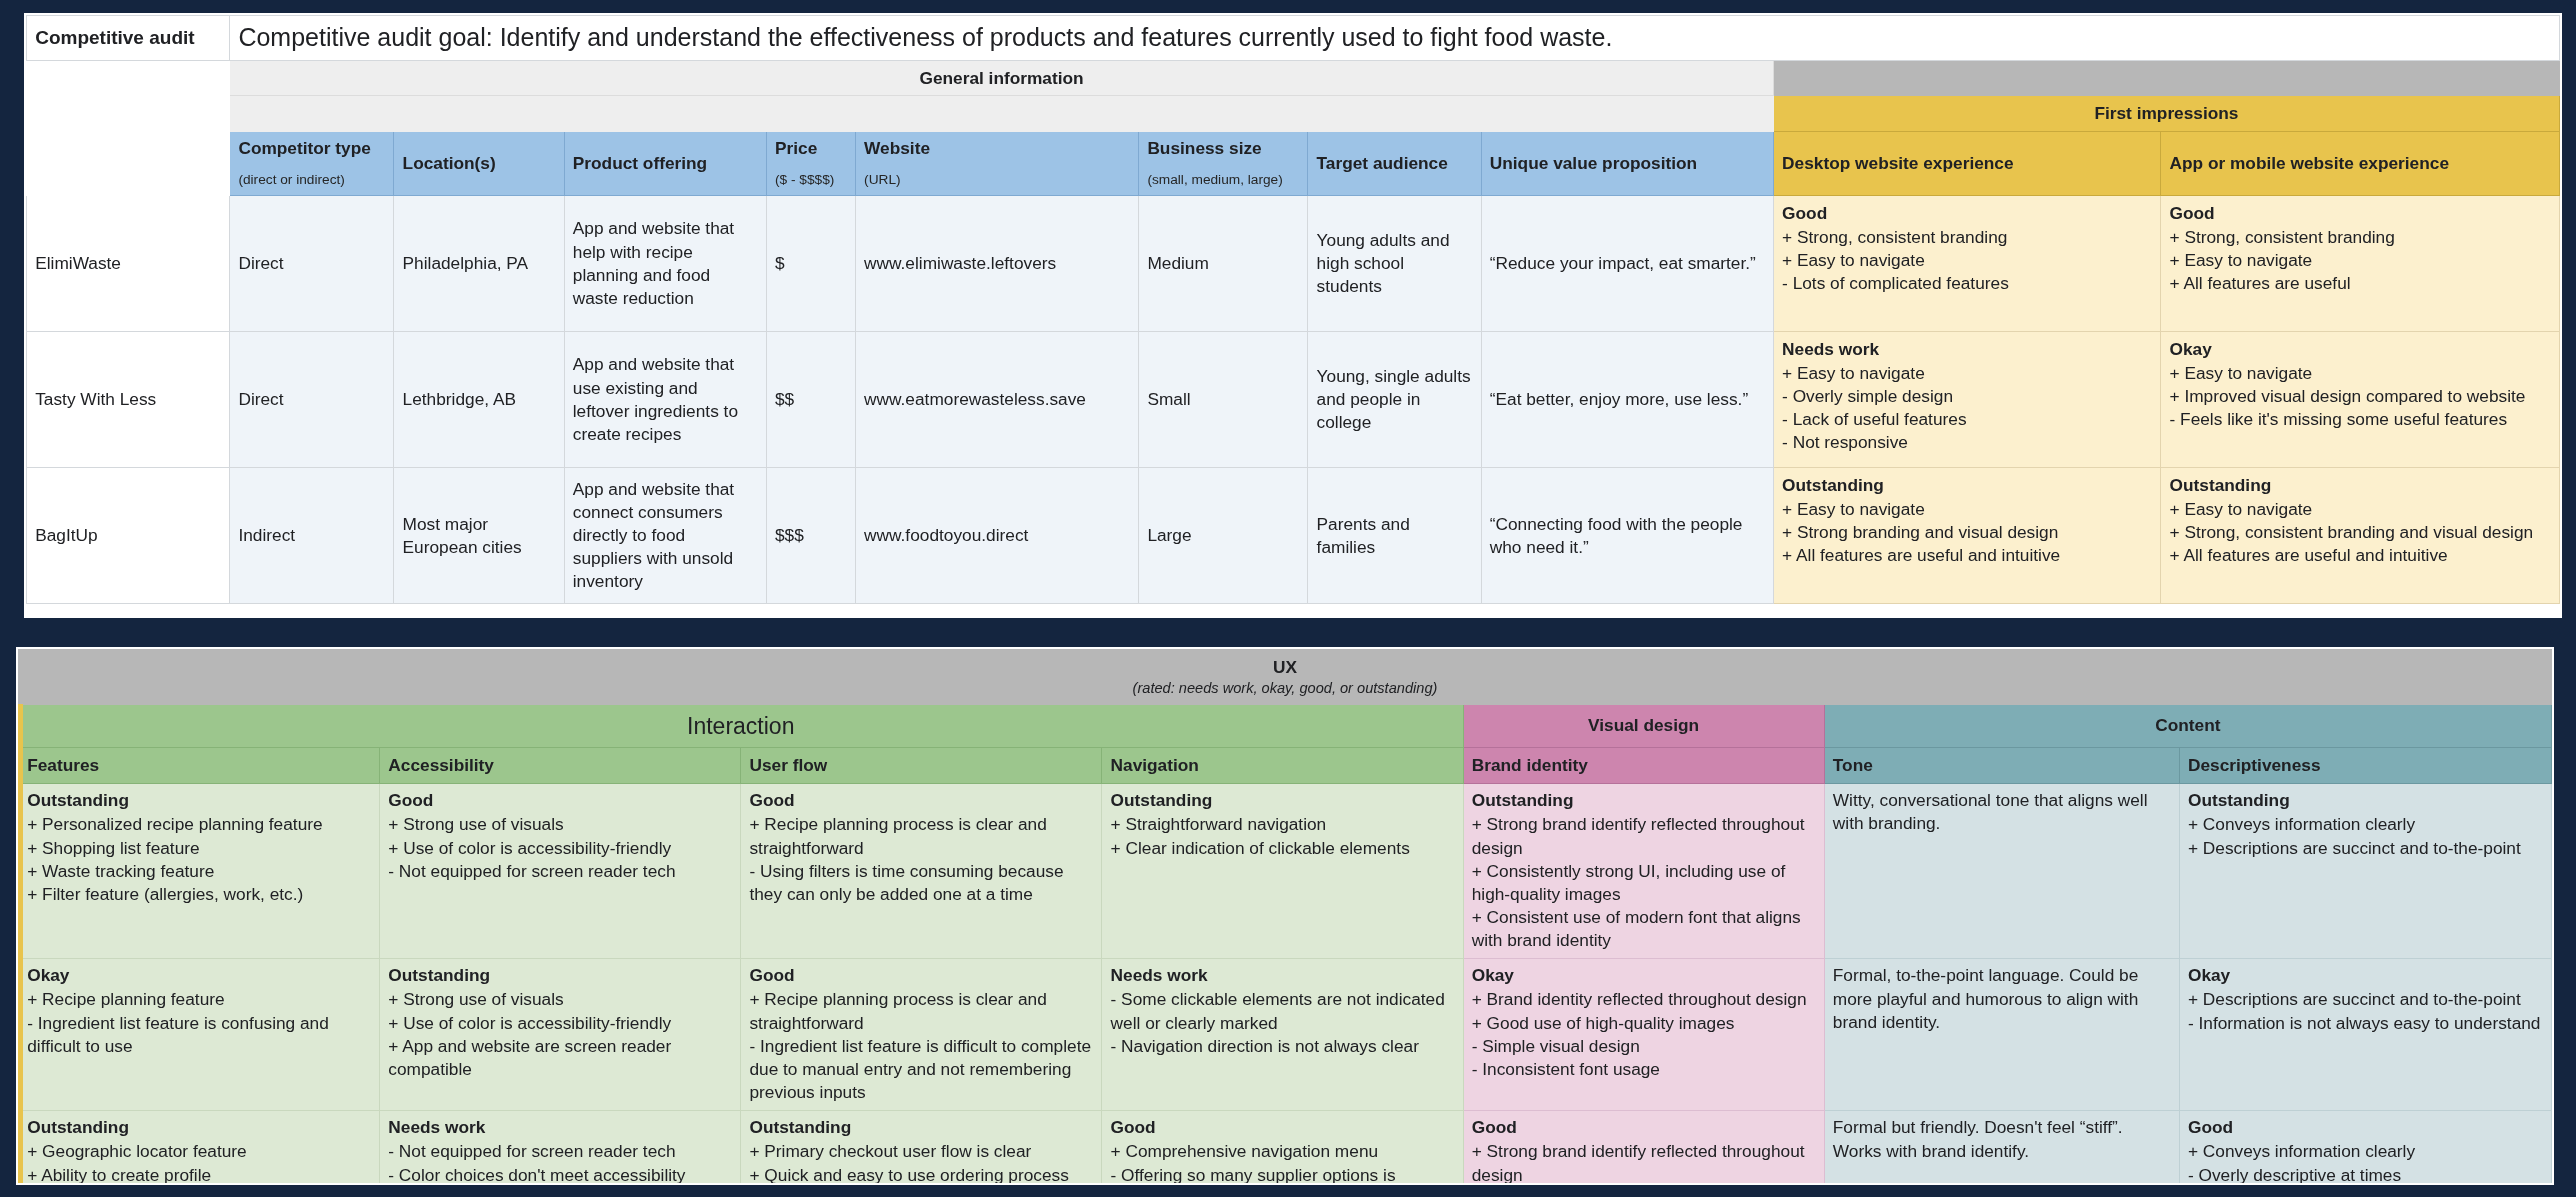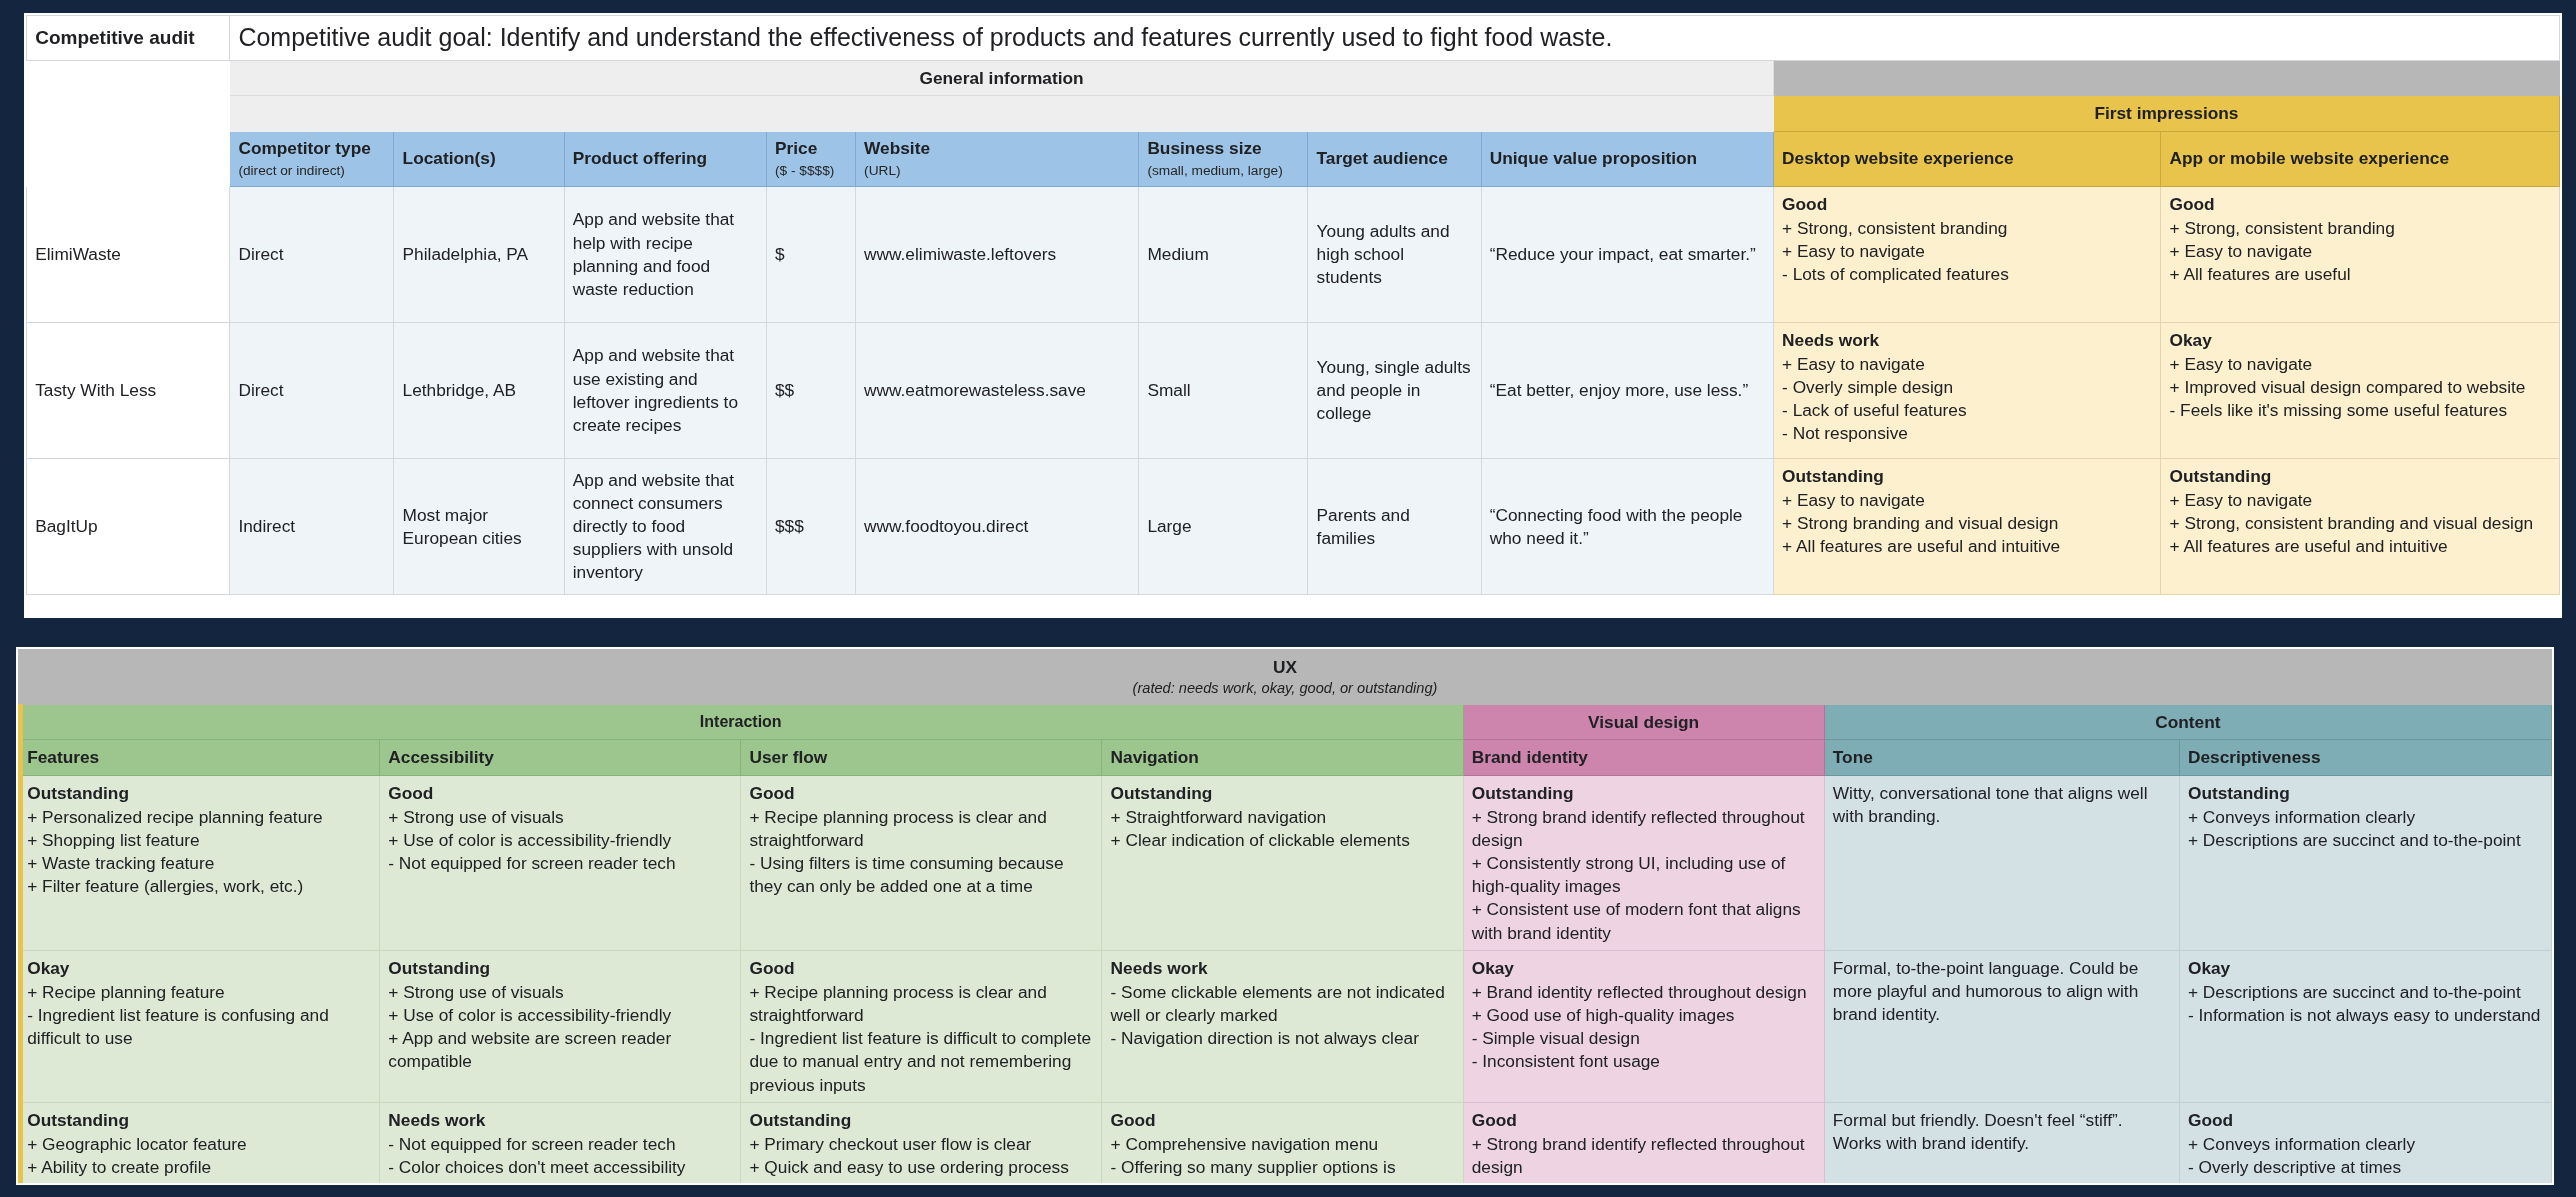--- a/index.html
+++ b/index.html
@@ -85,21 +85,21 @@
     font-weight: bold;
     font-size: 17.3px;
     vertical-align: middle;
     border-color: #c9a93c;
   }
   .hdr-sub {
     display: block;
     font-weight: normal;
     font-size: 13.7px;
     color: #262626;
-    margin-top: 2px;
+    margin-top: 11px;
   }
   .cell-name {
     background: #ffffff;
     font-size: 17.3px;
   }
   .cell-blue {
     background: #eff4f9;
     font-size: 17.3px;
   }
   .cell-cream {
@@ -126,22 +126,22 @@
   }
   .ux-band em {
     display: block;
     font-weight: normal;
     font-style: italic;
     font-size: 14.6px;
   }
   .band-green {
     background: #9cc68d;
     text-align: center;
-    font-weight: bold;
-    font-size: 16px;
+    font-weight: normal;
+    font-size: 23px;
     border-color: #86b377;
   }
   .band-pink {
     background: #cd85ae;
     text-align: center;
     font-weight: bold;
     font-size: 17.3px;
     border-color: #b5719a;
   }
   .band-teal {

